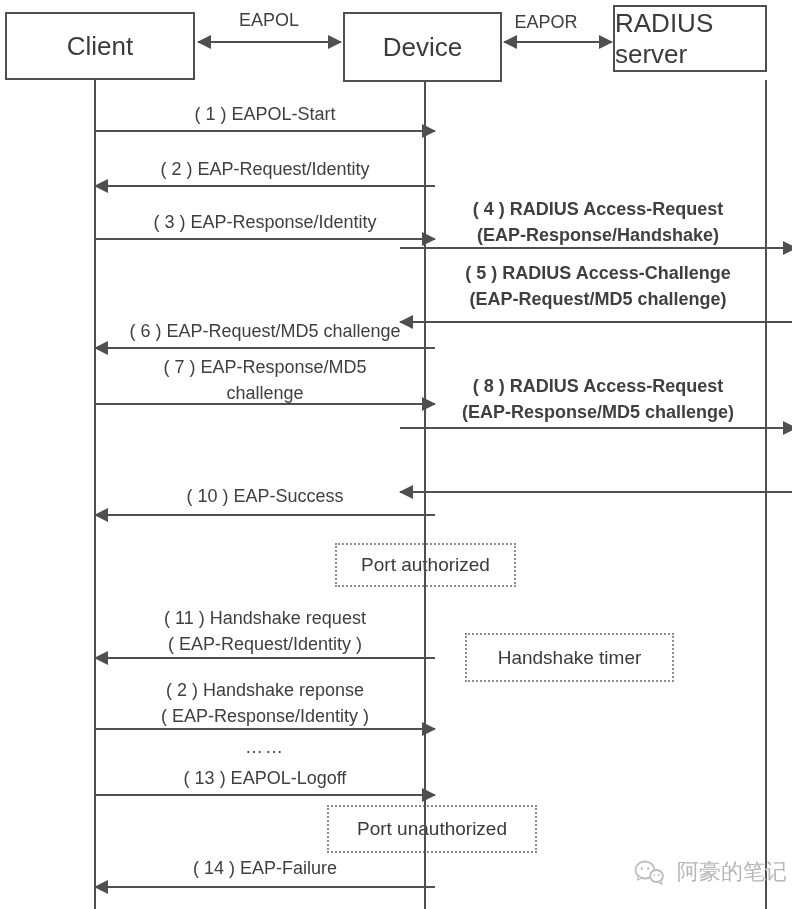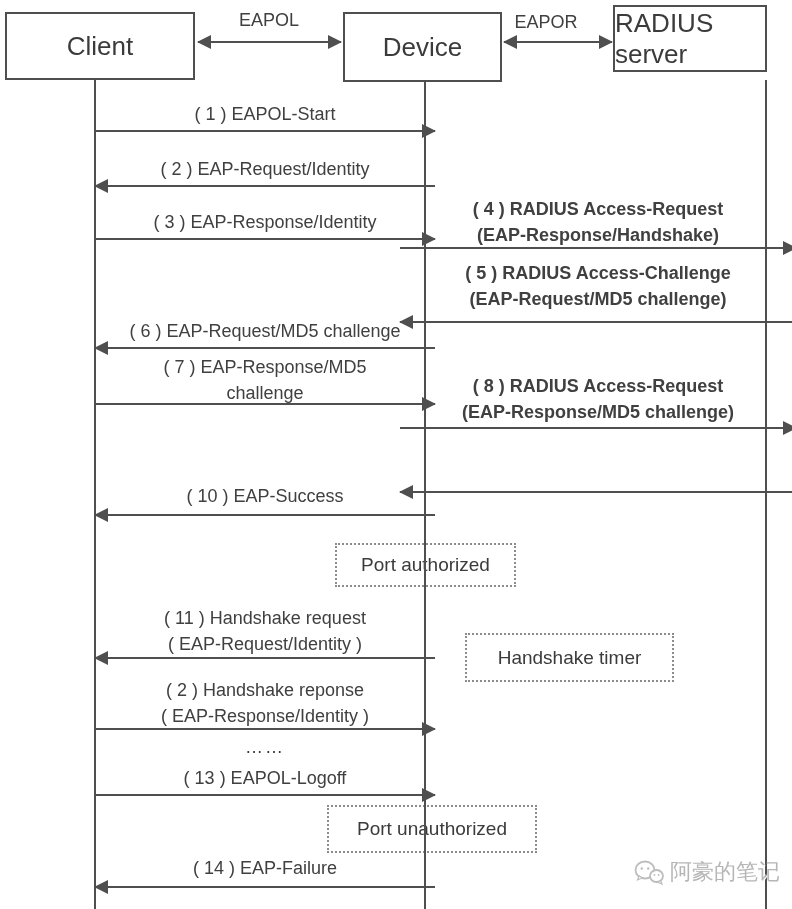--- a/index.html
+++ b/index.html
@@ -36,21 +36,21 @@
     content:"";position:absolute;left:-1px;top:-6px;width:0;height:0;
     border-right:14px solid #4f4f4f;border-top:7px solid transparent;border-bottom:7px solid transparent;
   }
   .note{
     position:absolute;border:2px dotted #8c8c8c;background:transparent;
     display:flex;align-items:center;justify-content:center;font-size:19px;
     box-sizing:border-box;z-index:1;white-space:nowrap;
   }
   .ellipsis{position:absolute;text-align:center;font-size:18px;letter-spacing:2px;z-index:4;}
   .watermark{
-    position:absolute;display:flex;align-items:center;gap:6px;
+    position:absolute;display:flex;align-items:center;gap:13px;
     color:#b6b6b6;font-size:22px;text-shadow:1px 1px 0 #ffffff;z-index:5;white-space:nowrap;
   }
 </style>
 </head>
 <body>
 
 <div class="canvas">
 
   <div class="actor-box" style="left:5px;top:12px;width:190px;height:68px">
     <span>Client</span>

